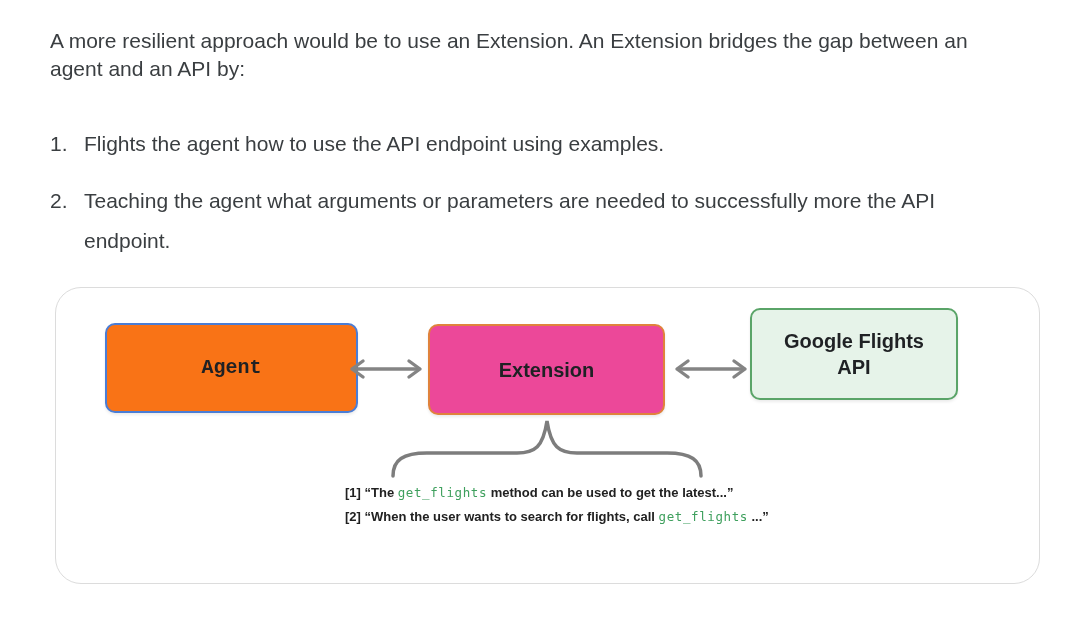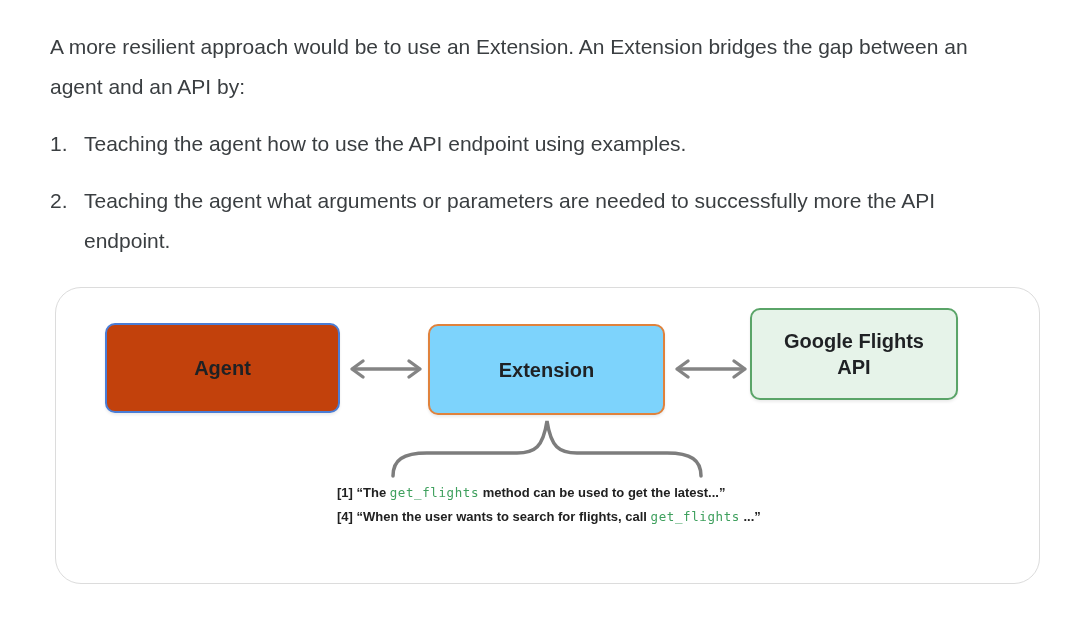--- a/index.html
+++ b/index.html
@@ -6,21 +6,21 @@
   html, body {
     width: 1080px; height: 618px;
     background: #ffffff;
     font-family: "Liberation Sans", sans-serif;
     overflow: hidden;
     position: relative;
   }
   
   .intro {
     position: absolute; left: 50px; top: 27px; width: 935px;
-    font-size: 21px; line-height: 40px; color: #3a3e41;
+    font-size: 21px; line-height: 28px; color: #3a3e41;
   }
   .olist-item {
     position: absolute; left: 50px; width: 950px;
     display: flex; font-size: 21px; line-height: 40px; color: #3a3e41;
   }
   .olist-item .num { width: 34px; flex: 0 0 34px; }
   .olist-item .itext { width: 905px; }
   #list-item-1 { top: 124px; }
   #list-item-2 { top: 181px; }
 
@@ -31,55 +31,55 @@
   }
   .node {
     position: absolute; display: flex; flex-direction: column;
     align-items: center; justify-content: center;
     border-radius: 10px; border: 2px solid;
     font-size: 20px; font-weight: 700; color: #1f2124;
     text-align: center; line-height: 26px;
     box-shadow: 0 2px 3px rgba(0,0,0,0.08);
   }
   #box-agent {
-    left: 105px; top: 323px; width: 235px; height: 90px;
-    border-color: #4a7dd6; background: #c2410c;
+    left: 105px; top: 323px; width: 253px; height: 90px;
+    border-color: #4a7dd6; background: #f97316; font-family: Liberation Mono, monospace;
   }
   #box-extension {
     left: 428px; top: 324px; width: 237px; height: 91px;
-    border-color: #e0823c; background: #7dd3fc;
+    border-color: #e0823c; background: #ec4899;
   }
   #box-api {
     left: 750px; top: 308px; width: 208px; height: 92px;
     border-color: #5aa468; background: #e6f3e9;
   }
   .arrow { position: absolute; top: 356px; width: 78px; height: 26px; }
   #arrow-1 { left: 347px; }
   #arrow-2 { left: 672px; }
   .brace { position: absolute; left: 388px; top: 416px; width: 318px; height: 64px; }
 
   
   .annotations {
     position: absolute; left: 337px; top: 481px; width: 450px;
     font-size: 13px; font-weight: 700; color: #212121; line-height: 24px;
   }
-  .ann-line { white-space: pre-wrap; }
+  .ann-line { white-space: pre-wrap; margin-left: 8px; }
   .code {
     font-family: "DejaVu Sans Mono", monospace;
     color: #3fa05e; font-weight: 500; font-size: 12.5px; letter-spacing: 0.6px;
   }
 </style>
 </head>
 <body>
 
 <p class="intro">A more resilient approach would be to use an Extension. An Extension bridges the gap between an agent and an API by:</p>
 
 <div class="olist-item" id="list-item-1">
   <span class="num">1.</span>
-  <span class="itext">Teaching the agent how to use the API endpoint using examples.</span>
+  <span class="itext">Flights the agent how to use the API endpoint using examples.</span>
 </div>
 <div class="olist-item" id="list-item-2">
   <span class="num">2.</span>
   <span class="itext">Teaching the agent what arguments or parameters are needed to successfully more the API endpoint.</span>
 </div>
 
 <div class="diagram-frame"></div>
 
 <div class="node" id="box-agent">
   <span>Agent</span>
@@ -109,14 +109,14 @@
   <span>Google Flights</span>
   <span>API</span>
 </div>
 
 <svg class="brace" viewBox="0 0 318 64">
   <path d="M 5,60 C 5,44 15,37 39,37 L 129,37 C 147,37 155,31 159,5 C 163,31 171,37 189,37 L 279,37 C 303,37 313,44 313,60" fill="none" stroke="#7d7d7d" stroke-width="3.5" stroke-linecap="round"></path>
 </svg>
 
 <div class="annotations">
   <div class="ann-line"><span>[1] “The </span><span class="code">get_flights</span><span> method can be used to get the latest...”</span></div>
-  <div class="ann-line"><span>[4] “When the user wants to search for flights, call </span><span class="code">get_flights</span><span> ...”</span></div>
+  <div class="ann-line"><span>[2] “When the user wants to search for flights, call </span><span class="code">get_flights</span><span> ...”</span></div>
 </div>
 
 </body></html>

